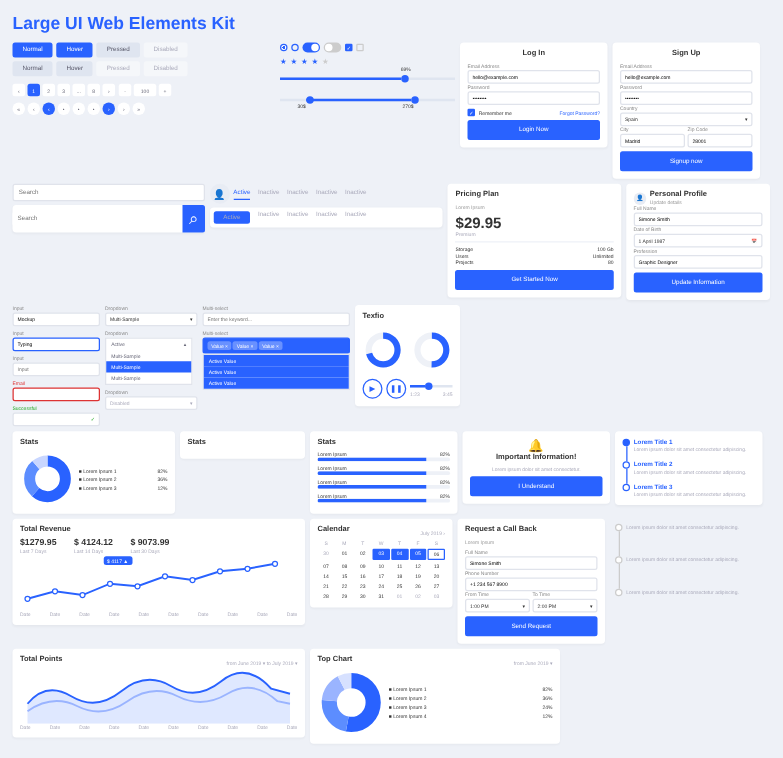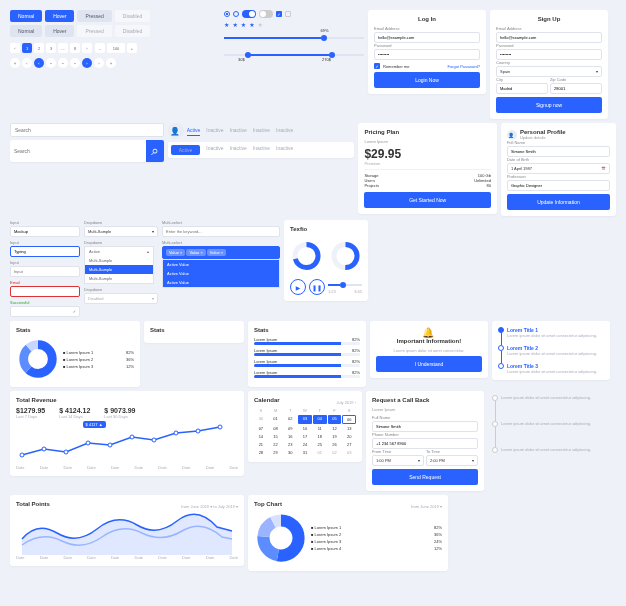--- a/index.html
+++ b/index.html
@@ -66,20 +66,21 @@
 .timeline-dot.fill{background:#2962ff}
 .timeline-line{width:1px;height:12px;background:#2962ff;margin-left:2.5px}
 svg{display:block}
 .media-btn{width:16px;height:16px;border:1px solid #2962ff;border-radius:50%;display:inline-flex;align-items:center;justify-content:center;color:#2962ff;font-size:6px}
 .link{color:#2962ff;font-size:4px}
 </style>
 </head>
 <body>
 
 <div class="page">
+<h1>Large UI Web Elements Kit</h1>
 
 <div class="row">
   <div class="col" style="width:210px">
     <div class="flex">
       <button class="btn btn-primary">Normal</button>
       <button class="btn btn-primary">Hover</button>
       <button class="btn btn-light">Pressed</button>
       <button class="btn btn-ghost">Disabled</button>
     </div>
     <div class="flex">

